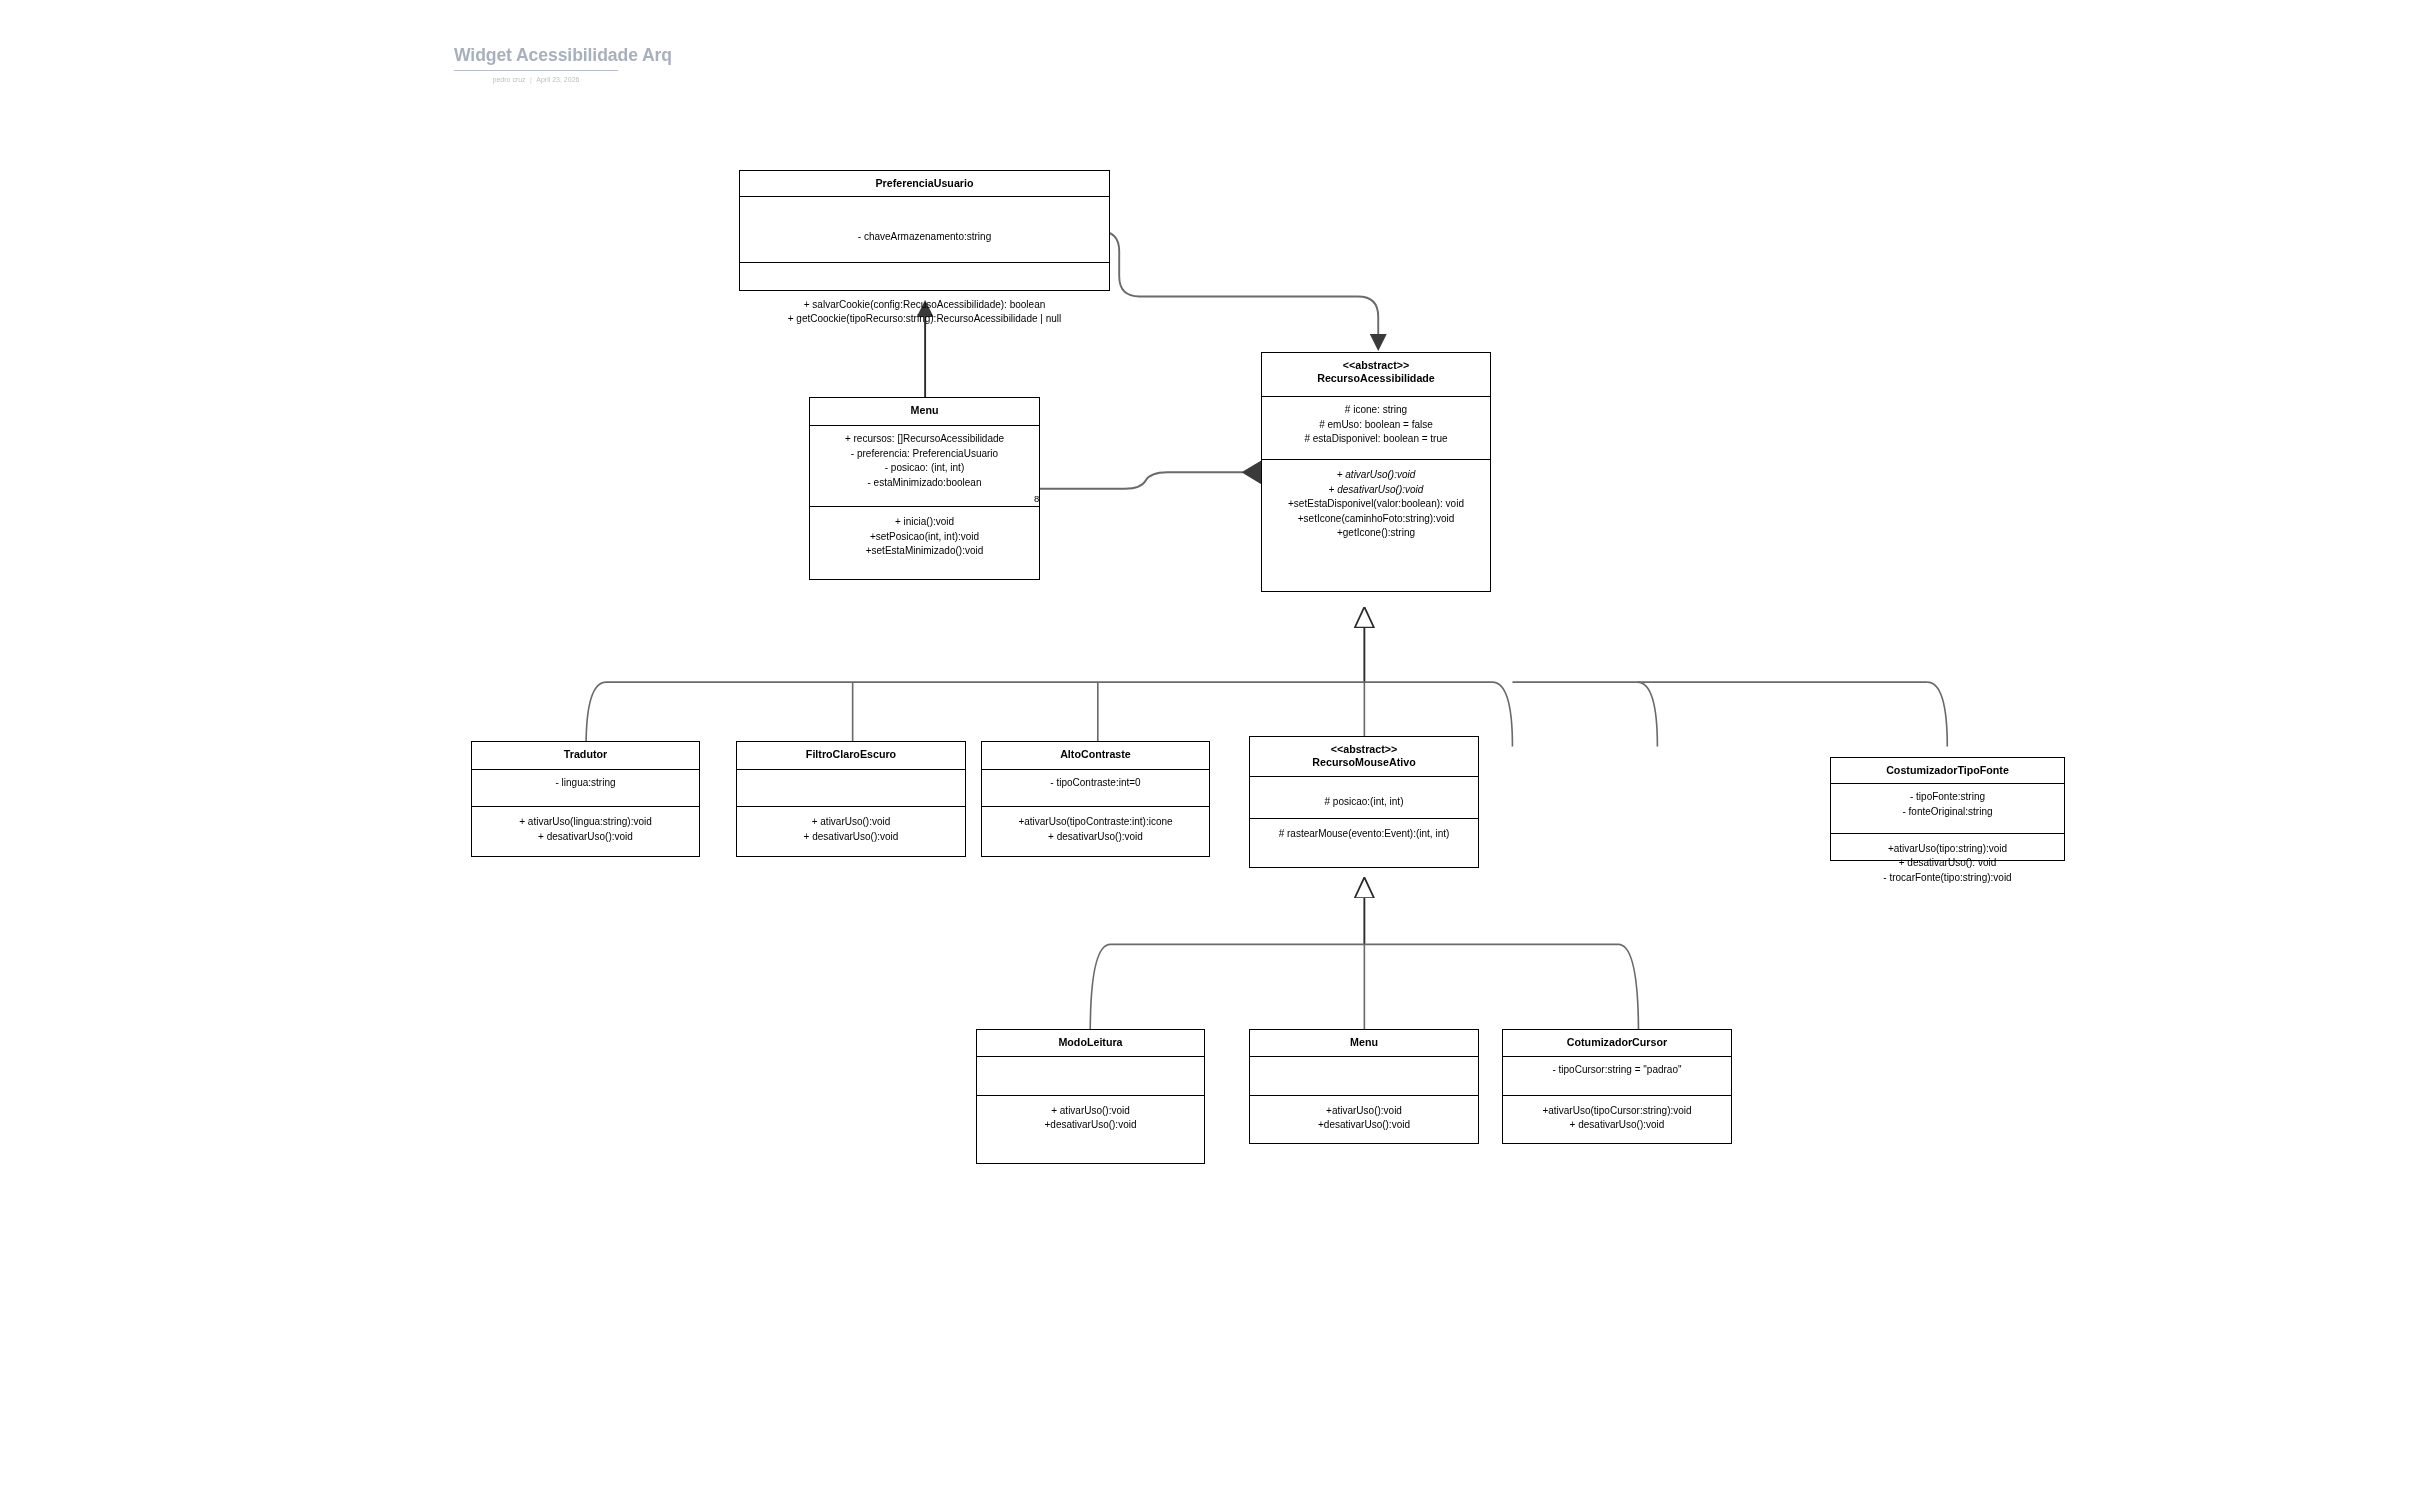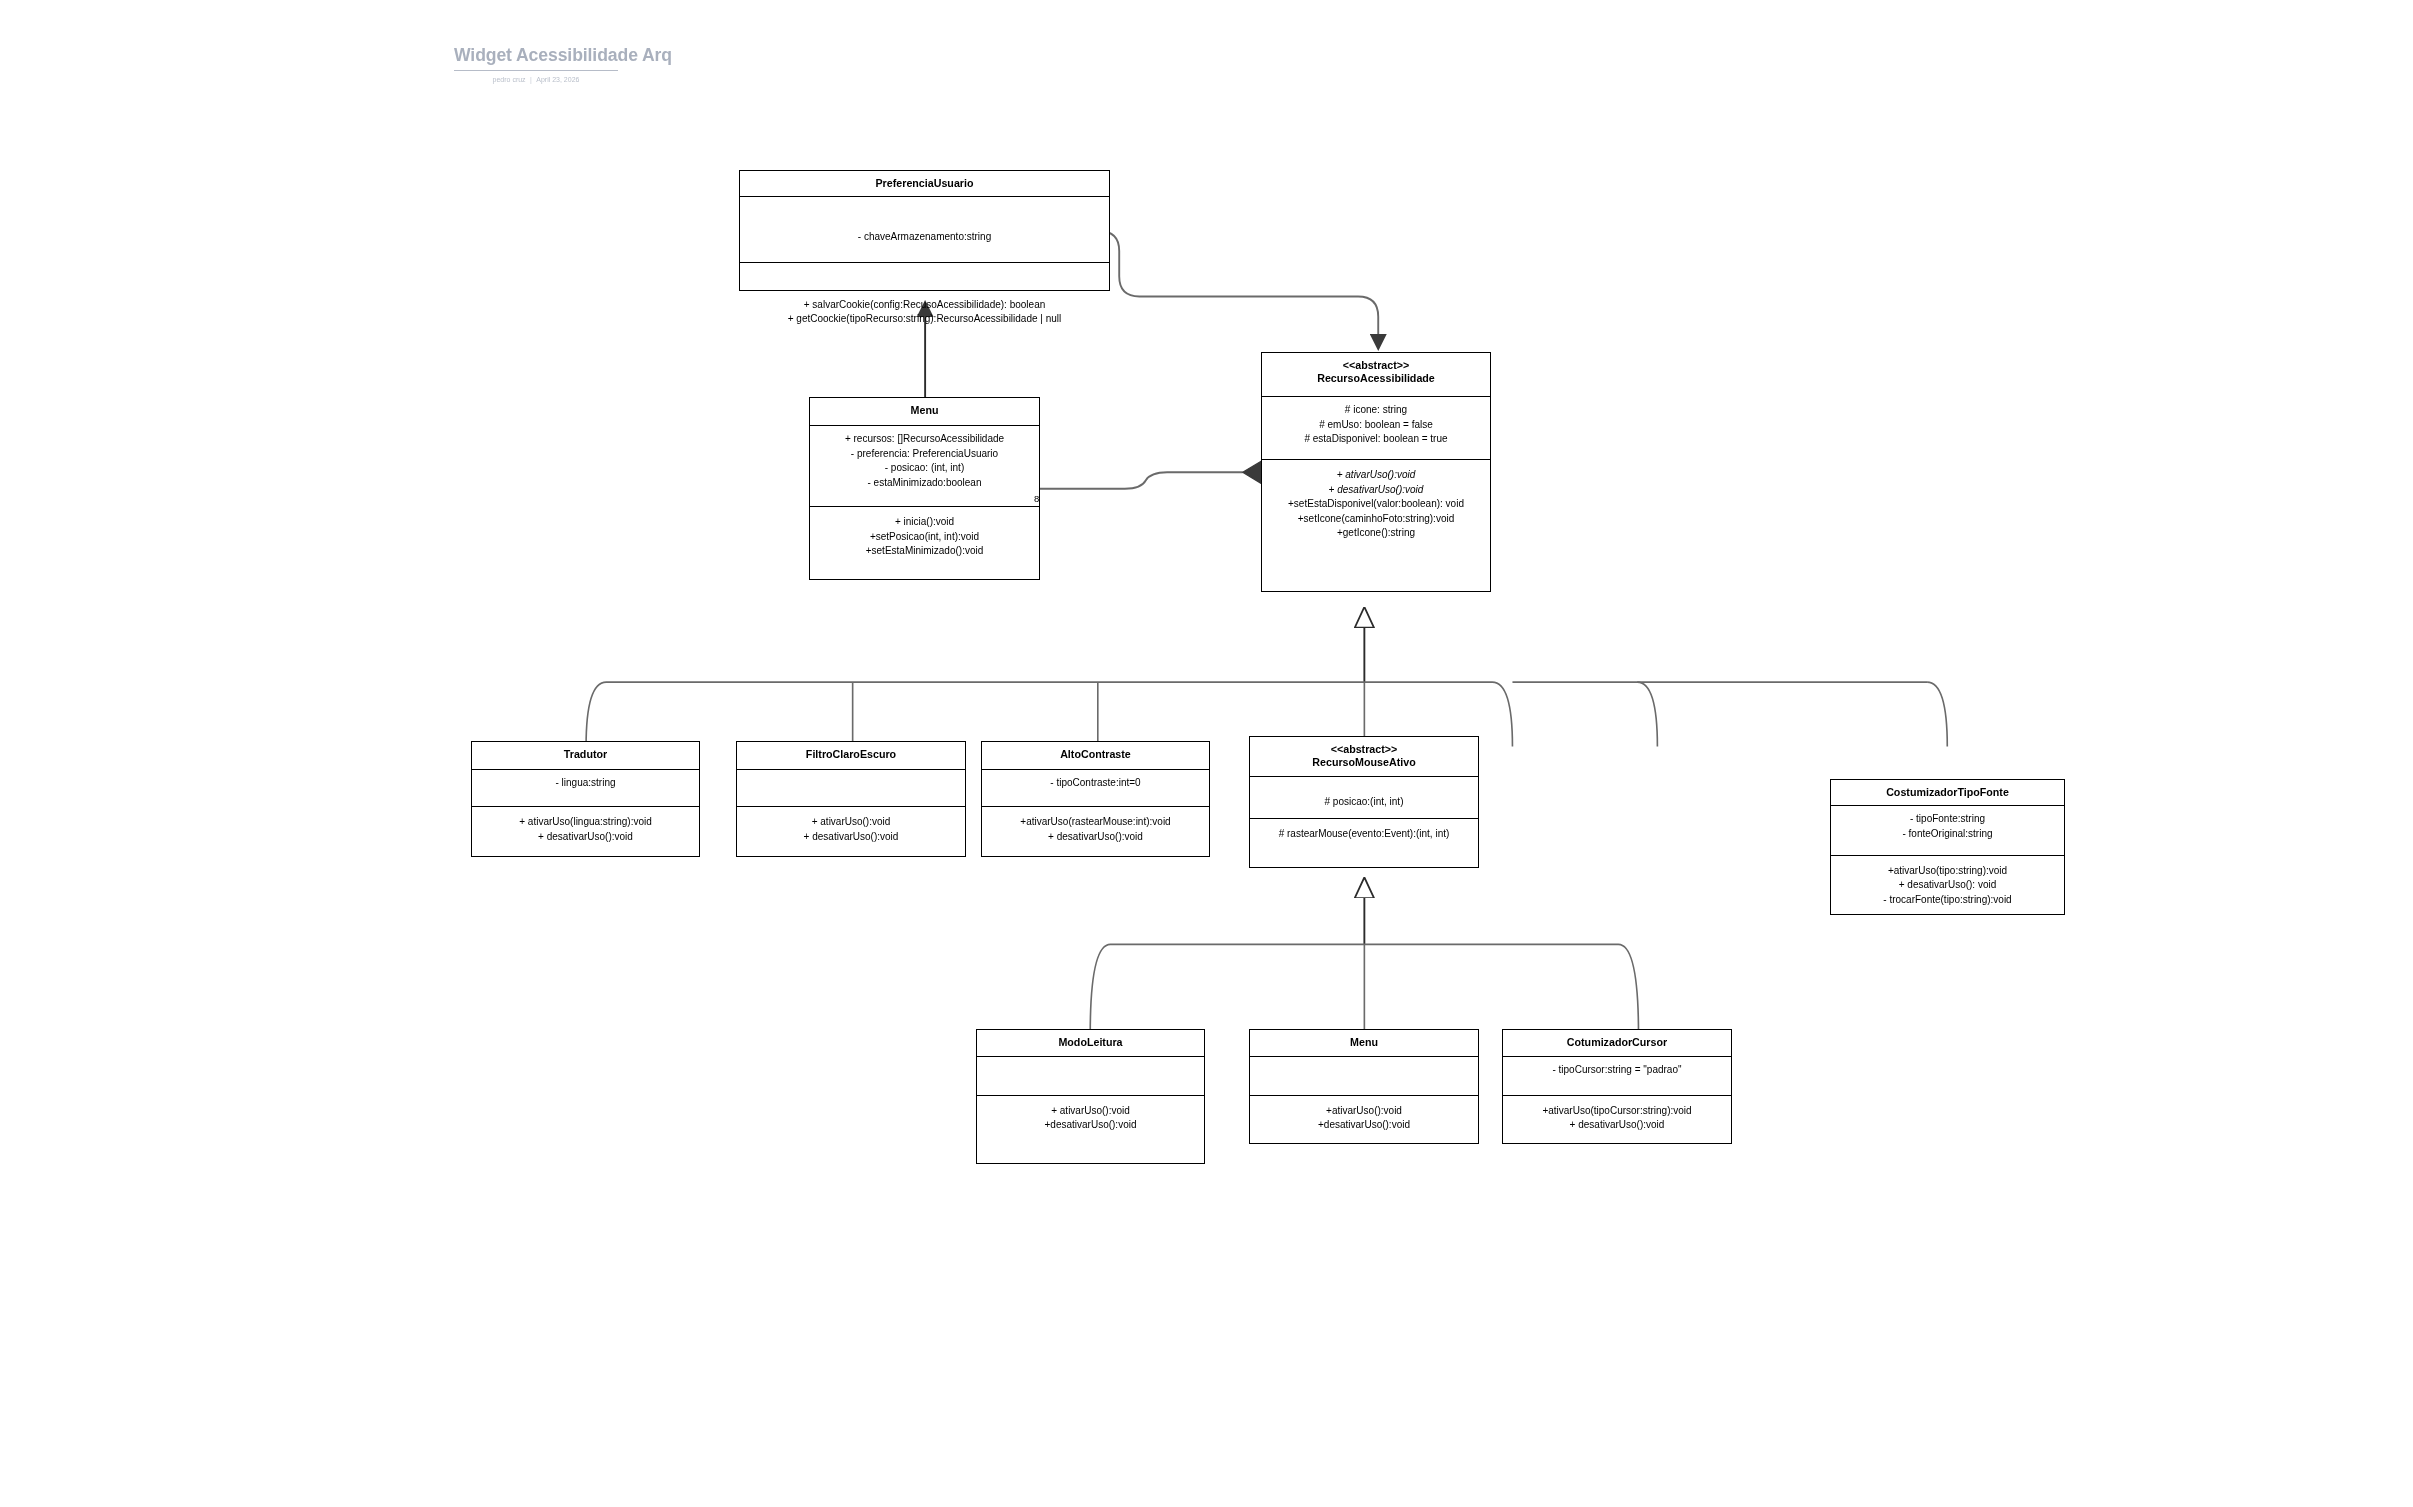--- a/index.html
+++ b/index.html
@@ -243,40 +243,40 @@
       <div>+ desativarUso():void</div>
     </div>
   </div>
 
   <div class="uml-class" id="cls-alto" style="left:981px; top:741px; width:229px; height:116px;">
     <div class="uml-name" style="height:28px;">AltoContraste</div>
     <div class="uml-attrs" style="height:37px;">
       <div>- tipoContraste:int=0</div>
     </div>
     <div class="uml-ops">
-      <div>+ativarUso(rastearMouse:int):void</div>
+      <div>+ativarUso(tipoContraste:int):icone</div>
       <div>+ desativarUso():void</div>
     </div>
   </div>
 
   <div class="uml-class" id="cls-mouse" style="left:1249px; top:736px; width:230px; height:132px;">
     <div class="uml-name" style="height:40px;">
       <span class="stereo">&lt;&lt;abstract&gt;&gt;</span>
       <span>RecursoMouseAtivo</span>
     </div>
     <div class="uml-attrs" style="height:30px;margin-top:12px;">
       <div># posicao:(int, int)</div>
     </div>
     <div class="uml-ops">
       <div># rastearMouse(evento:Event):(int, int)</div>
     </div>
   </div>
 
 
-  <div class="uml-class" id="cls-tipo" style="left:1830px; top:779px; width:235px; height:136px;">
+  <div class="uml-class" id="cls-tipo" style="left:1830px; top:757px; width:235px; height:104px;">
     <div class="uml-name" style="height:26.5px;">CostumizadorTipoFonte</div>
     <div class="uml-attrs" style="height:50px;">
       <div>- tipoFonte:string</div>
       <div>- fonteOriginal:string</div>
     </div>
     <div class="uml-ops">
       <div>+ativarUso(tipo:string):void</div>
       <div>+ desativarUso(): void</div>
       <div>- trocarFonte(tipo:string):void</div>
     </div>

